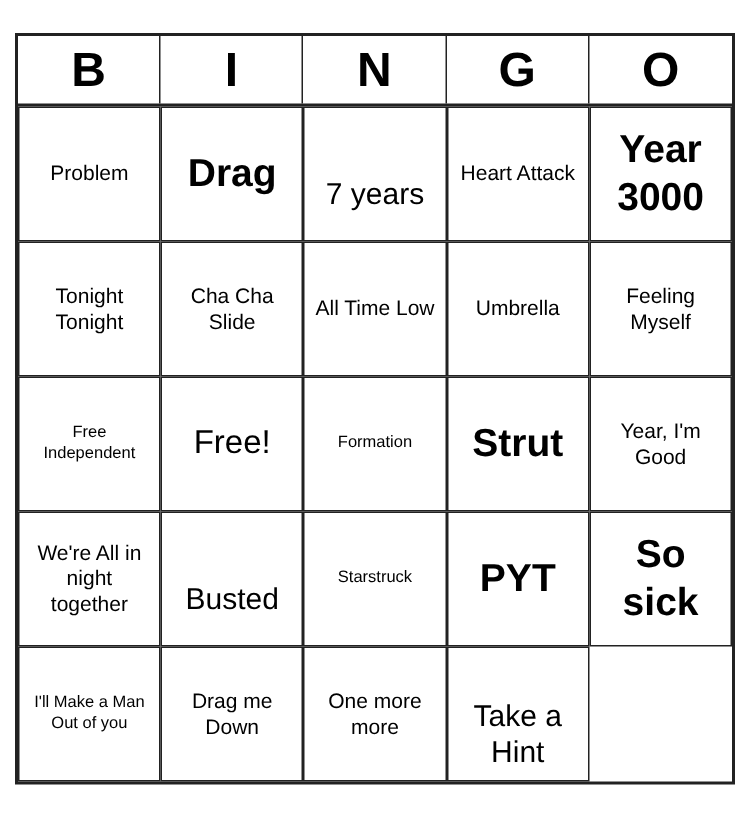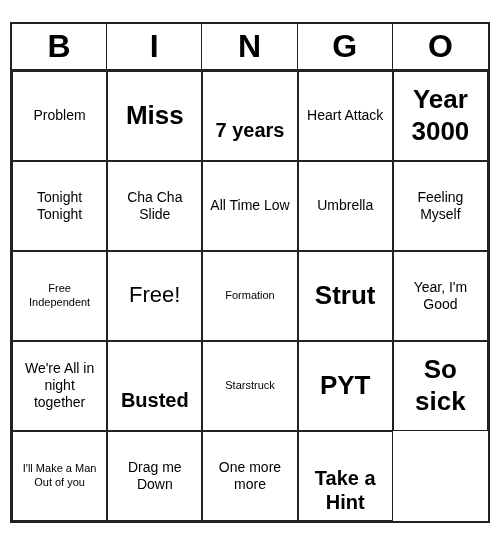--- a/index.html
+++ b/index.html
@@ -42,21 +42,21 @@
       justify-content: center;
       text-align: center;
       padding: 4px;
       line-height: 1.2;
     }
     .bingo-cell span {
       display: block;
     }
     .size-small { font-size: 11px; }
     .size-medium { font-size: 14px; }
-    .size-large { font-size: 20px; font-weight: bold; margin-top: 28px; }
+    .size-large { font-size: 20px; font-weight: normal; margin-top: 28px; }
     .size-xlarge { font-size: 26px; font-weight: bold; }
     .free-cell {
       font-size: 22px;
       font-weight: normal;
     }
   </style>
 </head>
 <body>
 
 <div class="bingo-card">
@@ -65,21 +65,21 @@
       <div class="bingo-header-cell">I</div>
       <div class="bingo-header-cell">N</div>
       <div class="bingo-header-cell">G</div>
       <div class="bingo-header-cell">O</div>
     </div>
   <div class="bingo-grid">
   <div class="bingo-cell">
         <span class="size-medium">Problem</span>
       </div>
       <div class="bingo-cell">
-        <span class="size-xlarge">Miss</span>
+        <span class="size-xlarge">Drag</span>
       </div>
       <div class="bingo-cell">
         <span class="size-large">7 years</span>
       </div>
       <div class="bingo-cell">
         <span class="size-medium">Heart Attack</span>
       </div>
       <div class="bingo-cell">
         <span class="size-xlarge">Year 3000</span>
       </div>

